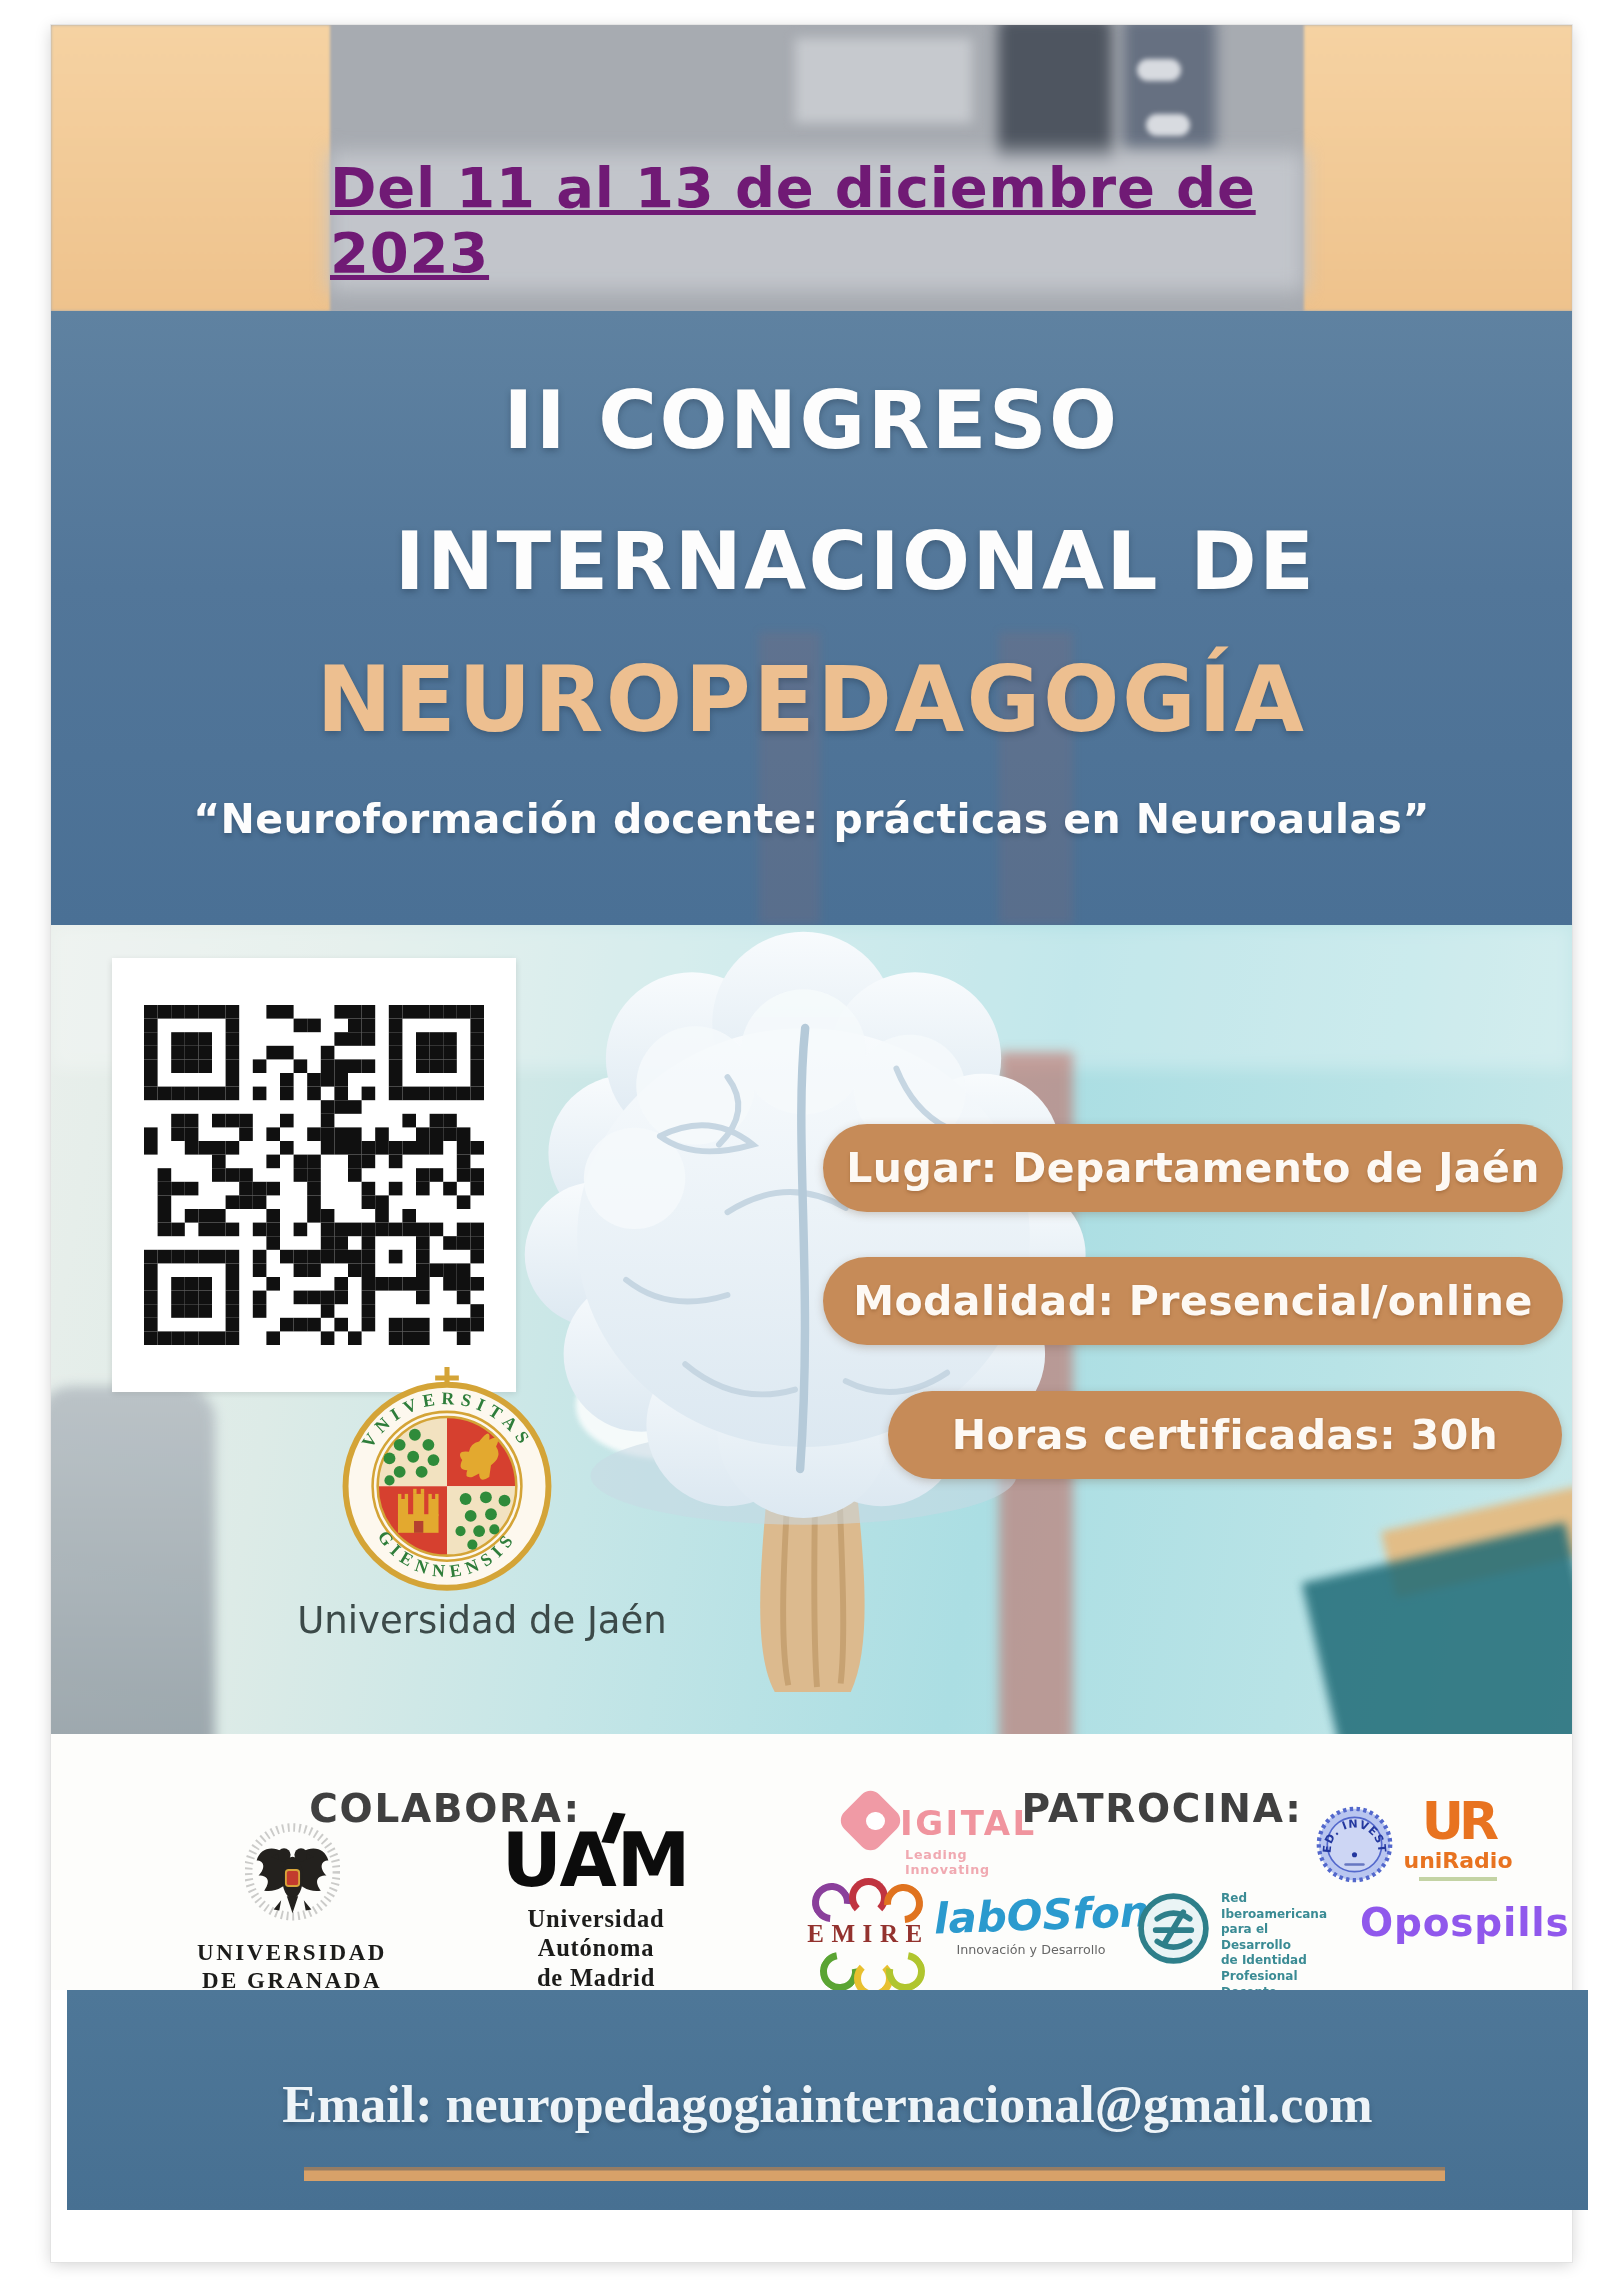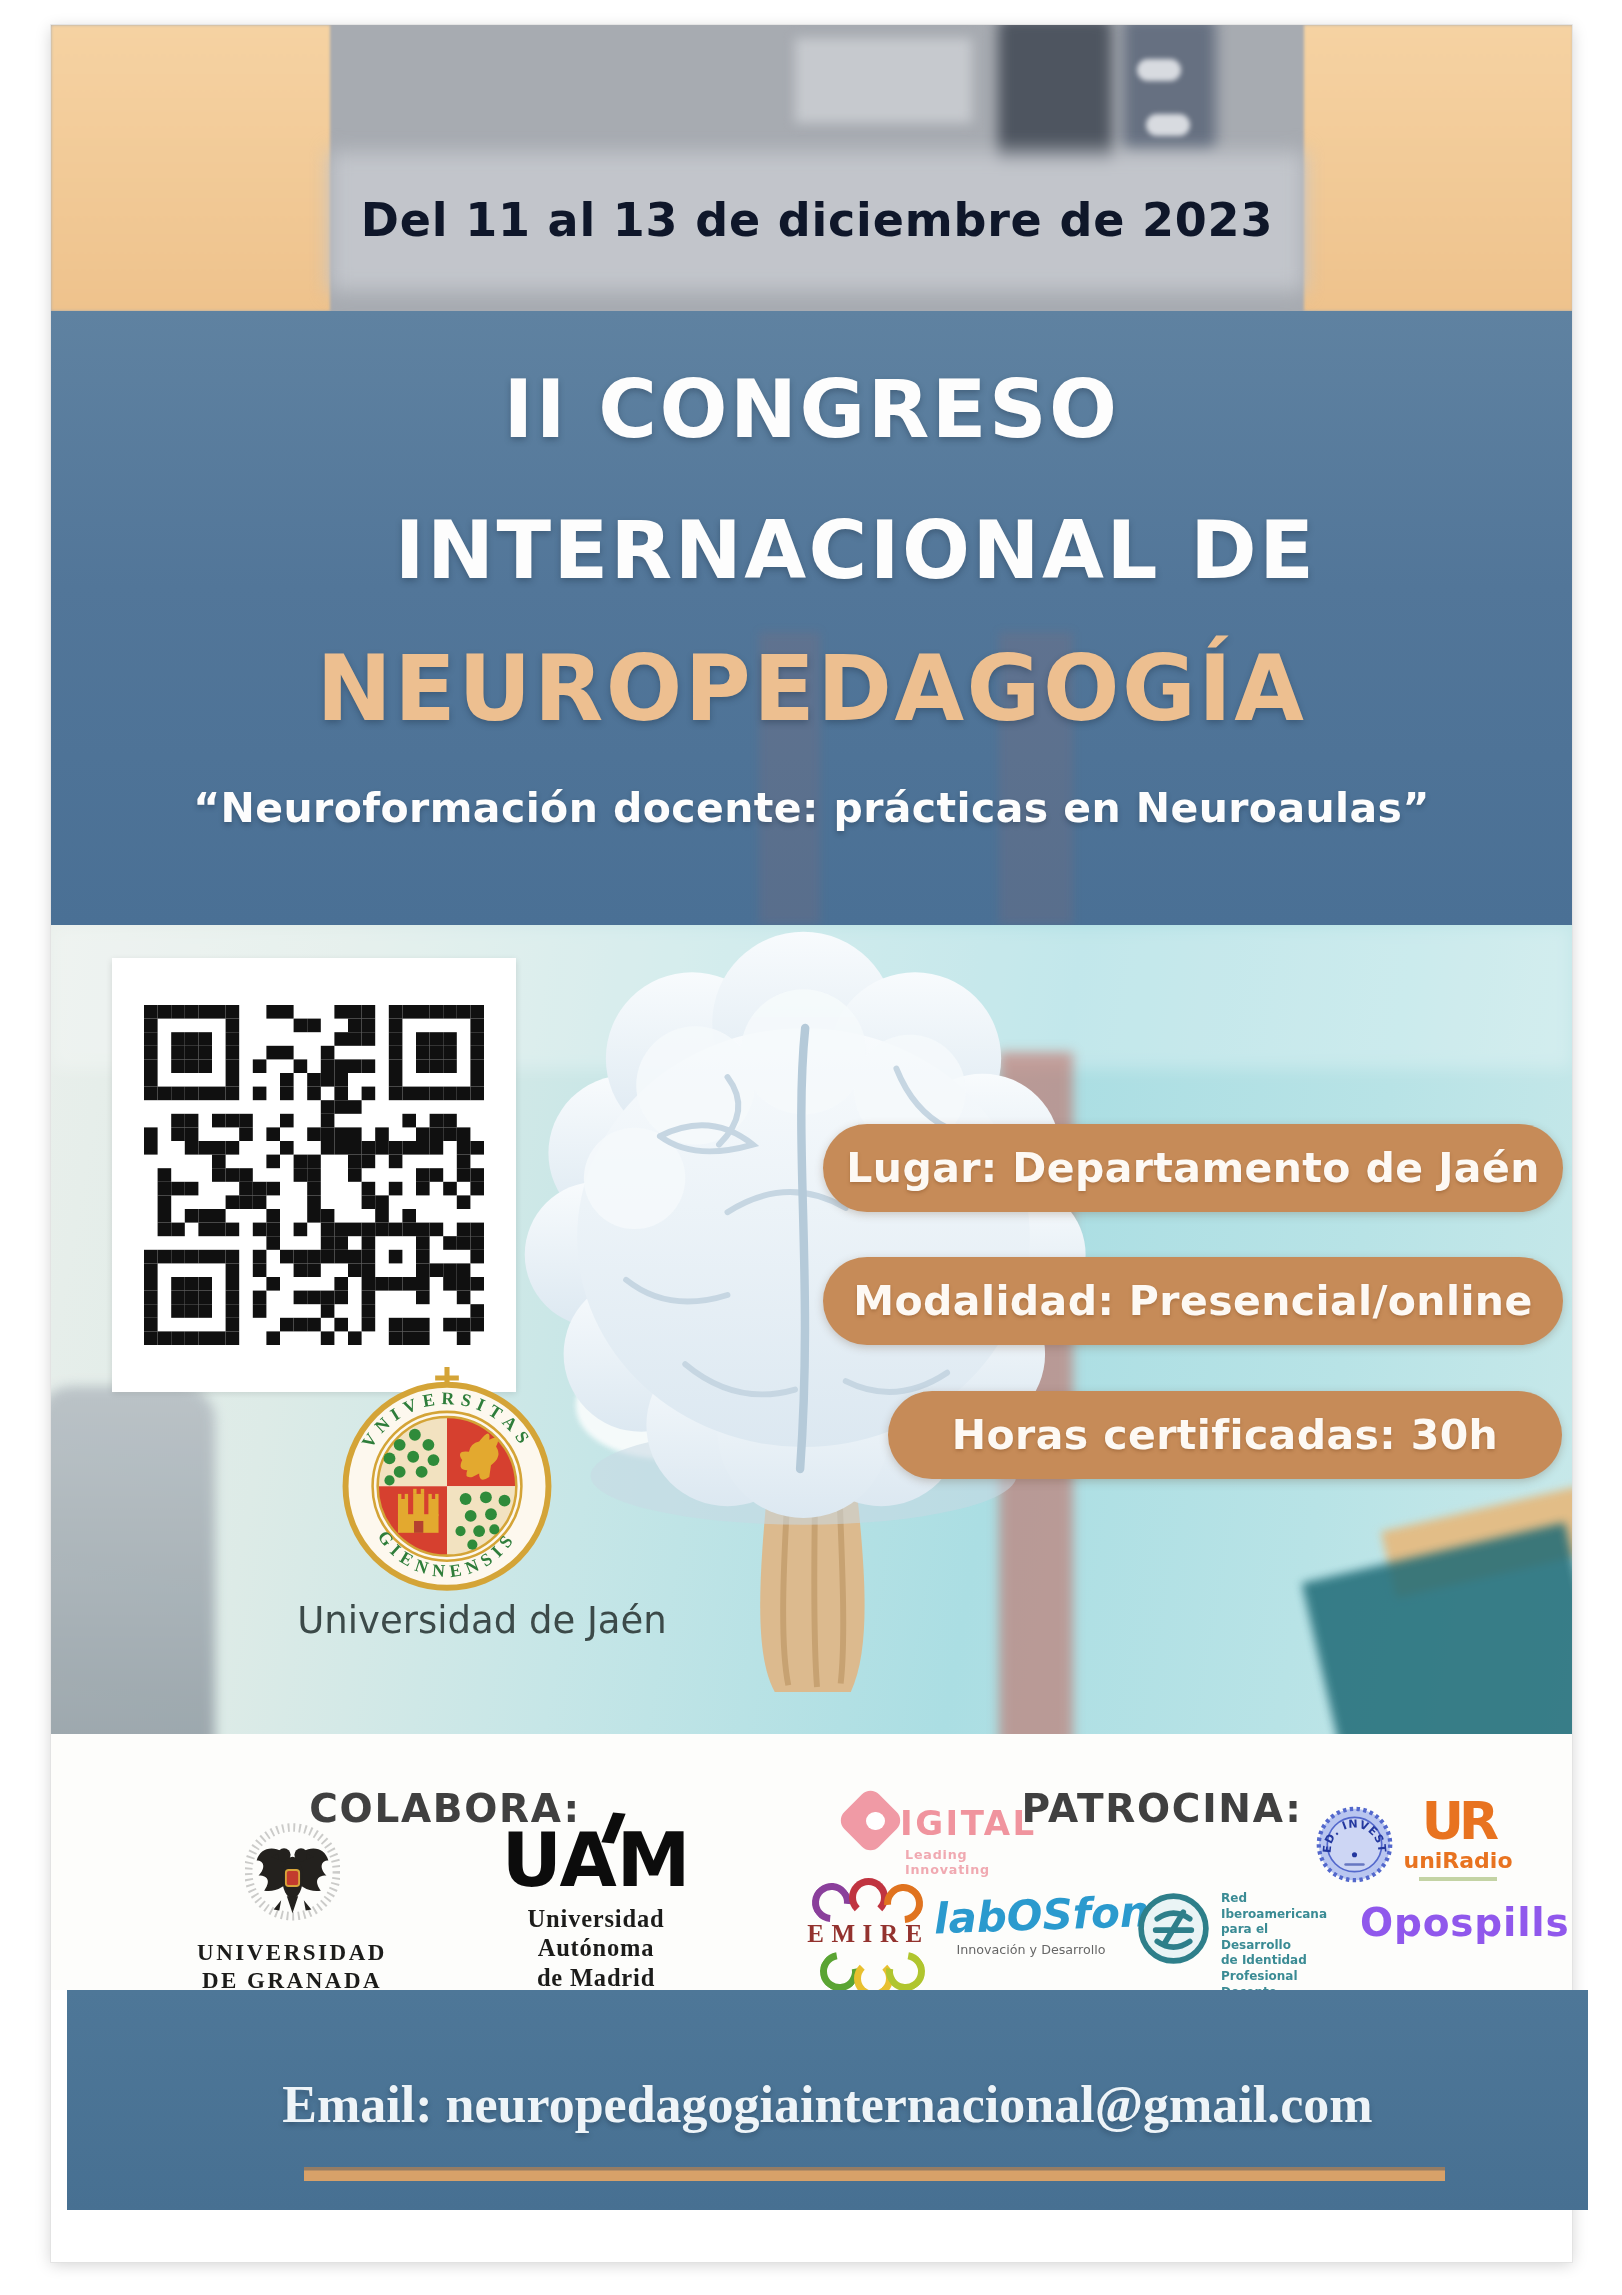--- a/index.html
+++ b/index.html
@@ -14,28 +14,28 @@
   .peach-left{left:0;top:0;width:279px;height:286px;
       background:linear-gradient(180deg,#f5d2a2,#eec28c);filter:blur(1.7px);}
   .peach-right{left:1253px;top:0;width:269px;height:286px;
       background:linear-gradient(180deg,#f5d2a2,#eec28c);filter:blur(1.7px);}
   .screen-light{left:279px;top:127px;width:974px;height:139px;background:#c2c5cb;filter:blur(10px);}
   .board1{left:947px;top:-8.5px;width:114px;height:169px;background:#4e5560;border-radius:10px;filter:blur(6.8px);}
   .board2{left:1072px;top:-8.5px;width:93px;height:135px;background:#667081;border-radius:8.5px;filter:blur(6.8px);}
   .knob{width:44px;height:22px;border-radius:11px;background:#d8dbe0;filter:blur(2.5px);}
   .shelf{left:744px;top:12.7px;width:177px;height:85px;background:#c6c9ce;filter:blur(6px);}
   #date-banner{left:279px;top:131px;width:974px;height:127px;display:flex;align-items:center;justify-content:center;}
-  #date-banner span{font-size:46px;font-weight:700;color:#0f172a;letter-spacing:0.8px;}
+  #date-banner span{font-size:56px;font-weight:700;color:#701a75;letter-spacing:0.8px;text-decoration:underline;}
 
   
   #title-section{left:0;top:286px;width:1521px;height:614px;
       background:linear-gradient(180deg,#5f82a1 0%,#527699 45%,#4a7095 100%);overflow:hidden;}
   .title-stripe{top:321px;height:293px;background:rgba(198,96,82,.12);filter:blur(5px);}
   .t-line{left:0;width:1521px;text-align:center;color:#fdfdfd;font-weight:800;
-      text-shadow:0 3.4px 6.8px rgba(25,45,65,.35);}
+      text-shadow:0 3.4px 6.8px rgba(25,45,65,.35);margin-top:11px;}
   #title1{top:52px;font-size:80px;letter-spacing:2.5px;}
   #title2{top:193px;font-size:80px;letter-spacing:2.5px;padding-left:44px;}
   #title3{top:325px;font-size:90px;letter-spacing:2.5px;color:#edbf90;}
   #subtitle{top:473px;font-size:41px;font-weight:700;letter-spacing:0.4px;text-shadow:0 2.5px 5px rgba(25,45,65,.35);}
 
   
   #mid-section{left:0;top:900px;width:1521px;height:834px;overflow:hidden;
       background:linear-gradient(100deg,#e9efeb 0%,#ddebe7 18%,#c6e6e7 38%,#abdee3 62%,#b8e3e6 82%,#c9e9ea 100%);}
   .mid-light-top{left:0;top:0;width:1521px;height:144px;background:rgba(255,255,255,.28);filter:blur(8.5px);}
   .red-stripe{left:948px;top:127px;width:74px;height:707px;background:#c4574b;opacity:.5;filter:blur(6px);}

